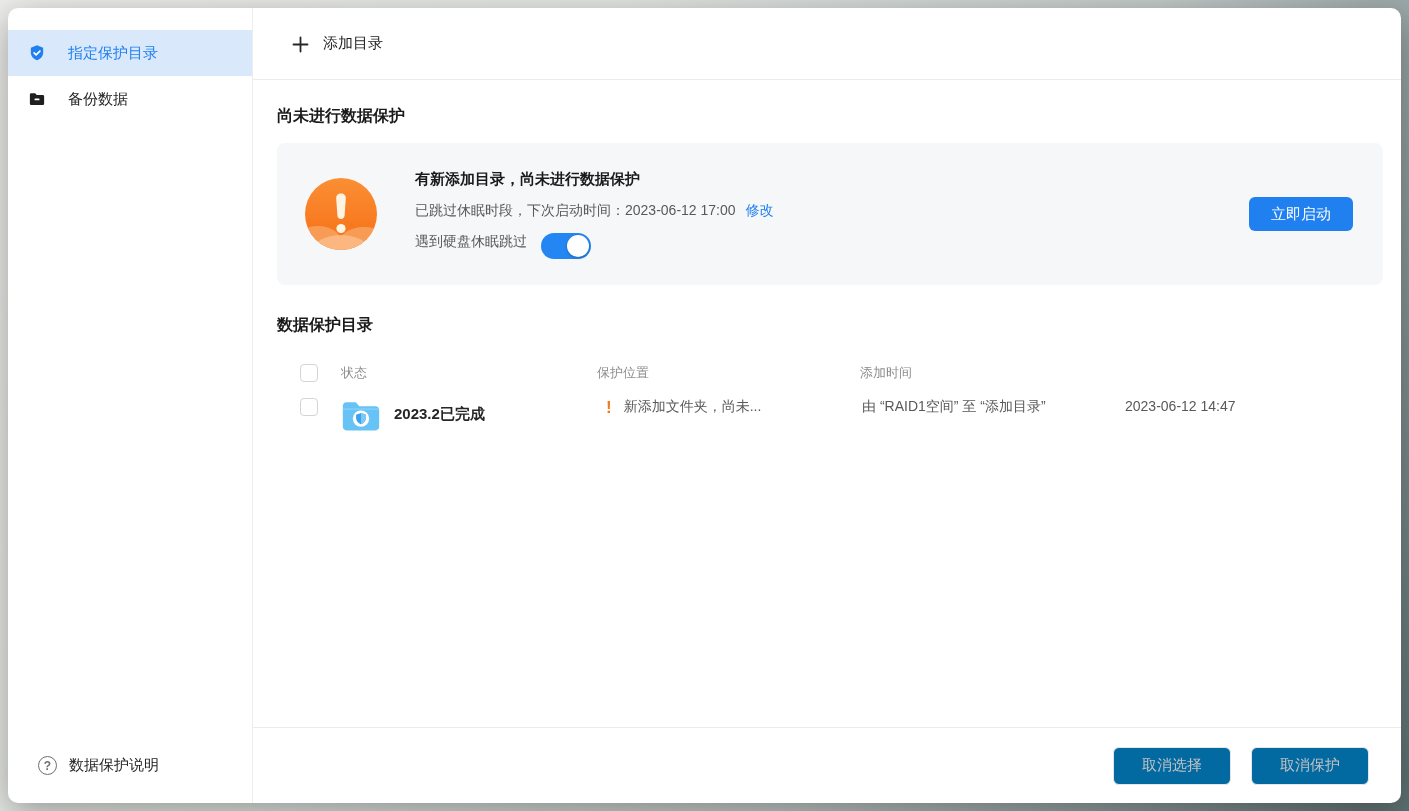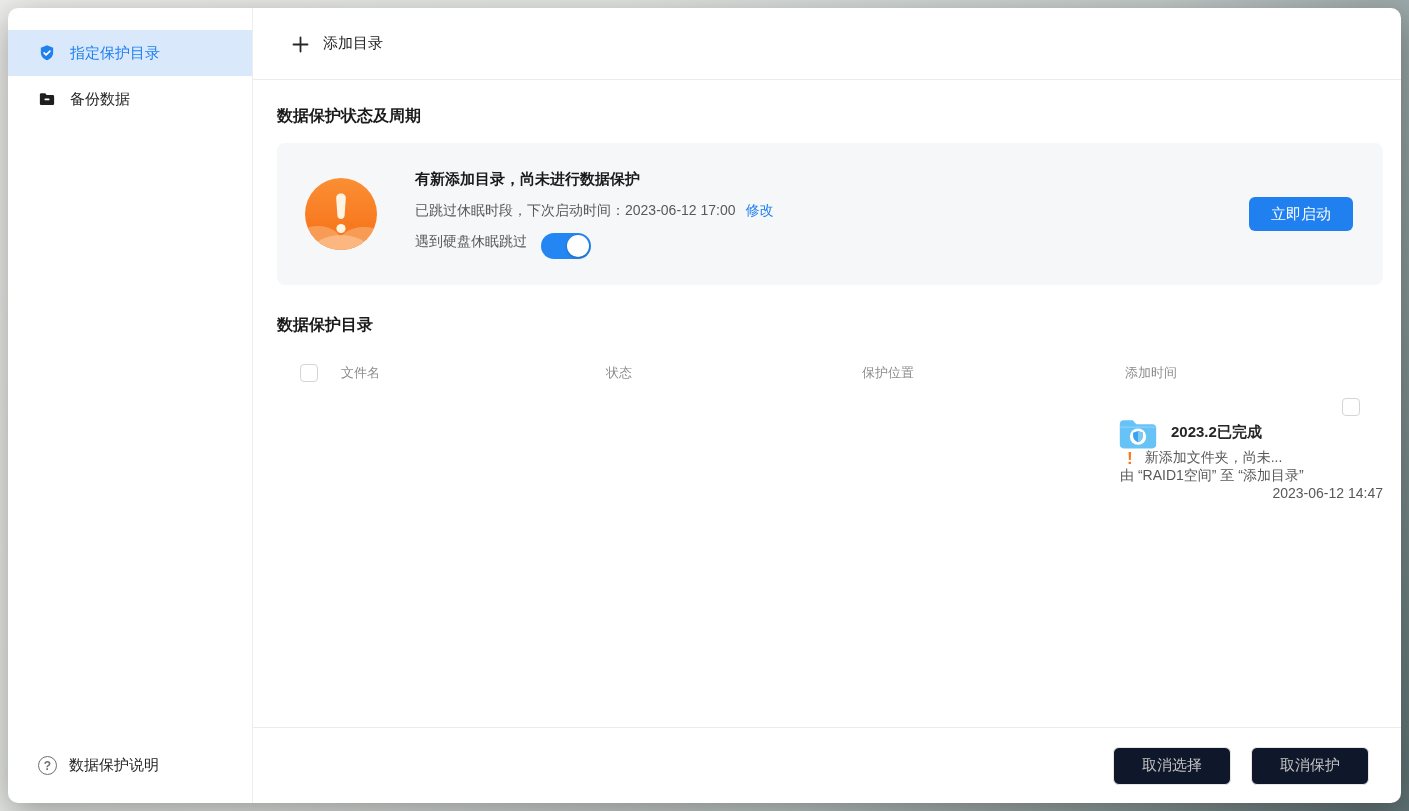--- a/index.html
+++ b/index.html
@@ -33,21 +33,21 @@
   }
   .app-icon svg { position:relative; }
   .title-text { font-size:14px; font-weight:700; color:#1a1a1a; }
   .win-controls { position:absolute; right:20px; top:0; height:100%; display:flex; align-items:center; gap:30px; }
   .win-btn { width:16px; height:16px; display:flex; align-items:center; justify-content:center; cursor:pointer; }
   .min-line { width:13px; height:2px; background:#7a7a7a; display:block; }
   .max-box { width:11px; height:11px; border:1.6px solid #7a7a7a; border-radius:1px; display:block; }
   
   .body { flex:1; display:flex; min-height:0; }
   .sidebar { width:245px; flex:none; border-right:1px solid #ededed; display:flex; flex-direction:column; padding-top:22px; }
-  .side-item { height:46px; display:flex; align-items:center; gap:14px; padding-left:30px; font-size:15px; color:#262626; cursor:pointer; }
+  .side-item { height:46px; display:flex; align-items:center; gap:22px; padding-left:20px; font-size:15px; color:#262626; cursor:pointer; }
   .side-item.active { background:#d9e9fb; color:#2080f0; }
   .side-help { margin-top:auto; padding:0 0 28px 30px; display:flex; align-items:center; gap:12px; font-size:15px; color:#262626; cursor:pointer; }
   .q-circle { width:19px; height:19px; border:1.5px solid #6e6e6e; border-radius:50%; color:#6e6e6e; font-size:12px; font-weight:700; display:flex; align-items:center; justify-content:center; }
   .main { flex:1; display:flex; flex-direction:column; min-width:0; }
   .toolbar { height:72px; flex:none; display:flex; align-items:center; padding-left:39px; border-bottom:1px solid #ececec; }
   .add-btn { display:flex; align-items:flex-end; gap:14px; font-size:15px; color:#1f1f1f; cursor:pointer; }
   .content { flex:1; min-height:0; padding:0 18px 0 24px; }
   .section-heading { font-size:16px; font-weight:700; color:#1a1a1a; margin-top:26px; }
   .section-heading.second { margin-top:30px; }
   
@@ -55,33 +55,33 @@
   .warn-icon { width:72px; height:72px; flex:none; }
   .status-text { margin-left:38px; flex:1; min-width:0; }
   .status-title { font-size:15px; font-weight:700; color:#1a1a1a;font-family:Liberation Mono, monospace; }
   .status-line { margin-top:13px; font-size:14px; color:#595959; display:flex; align-items:flex-start; }
   .modify-link { color:#2080f0; margin-left:10px; cursor:pointer; }
   .toggle { width:50px; height:26px; border-radius:13px; background:#2486f2; position:relative; display:inline-block; margin-left:14px; cursor:pointer; flex:none; }
   .toggle .knob { position:absolute; right:2px; top:2px; width:22px; height:22px; border-radius:50%; background:#fff; box-shadow:0 1px 3px rgba(0,0,0,.25); }
   .primary-btn { height:34px; padding:0 22px; background:#2080f0; color:#fff; font-size:15px; border:none; border-radius:6px; cursor:pointer; flex:none; font-family:inherit; }
   
   .thead { margin-top:24px; display:flex; align-items:center; height:26px; font-size:13px; color:#8c8c8c; }
-  .trow { margin-top:12px; display:flex; align-items:flex-end; height:64px; font-size:14px; color:#595959;flex-direction:column; }
+  .trow { margin-top:12px; display:flex; align-items:flex-start; height:64px; font-size:14px; color:#595959; }
   .c-check { width:64px; flex:none; padding-left:23px; display:flex; align-items:center; }
   .c-name { width:265px; flex:none; display:flex; align-items:center; gap:13px; }
   .c-status { width:256px; flex:none; display:flex; align-items:center; gap:12px; }
   .c-loc { width:263px; flex:none; }
   .c-time { flex:1; }
   .checkbox { width:18px; height:18px; border:1.5px solid #d4d4d4; border-radius:4px; background:#fff; display:inline-block; cursor:pointer; }
   .fname { font-size:15px; font-weight:700; color:#262626; white-space:nowrap; }
   .excl { color:#f7791d; font-weight:800; font-size:17px; line-height:1; }
   .folder-badge { flex:none; display:flex; }
   
   .footer { height:76px; flex:none; border-top:1px solid #ebebeb; display:flex; align-items:center; justify-content:flex-end; gap:20px; padding-right:32px; }
-  .ghost-btn { width:118px; height:38px; background:#0f172a; border:1px solid #e6e6e6; border-radius:6px; color:#c2c2c2; font-size:15px; font-family:inherit; }
+  .ghost-btn { width:118px; height:38px; background:#0369a1; border:1px solid #e6e6e6; border-radius:6px; color:#c2c2c2; font-size:15px; font-family:inherit; }
 </style>
 </head>
 <body>
 
 <div class="desktop">
   <div class="window">
 
 
     <div class="body">
 
@@ -114,21 +114,21 @@
           <div class="add-btn">
             <svg width="17" height="17" viewBox="0 0 17 17">
                 <path d="M8.5 1.5v14M1.5 8.5h14" stroke="#262626" stroke-width="1.8" stroke-linecap="round"></path>
               </svg>
             <span>添加目录</span>
           </div>
         </div>
 
         <div class="content">
 
-          <div class="section-heading">数据保护状态及周期</div>
+          <div class="section-heading">尚未进行数据保护</div>
 
           <div class="status-card">
             <span class="warn-icon">
               <svg width="72" height="72" viewBox="0 0 72 72">
                 <defs>
                   <clipPath id="wclip">
                       <circle cx="36" cy="36" r="36"></circle>
                     </clipPath>
                   <linearGradient id="wgrad" x1="0" y1="0" x2="0" y2="1">
                     <stop offset="0" stop-color="#fb8e34"></stop>
@@ -160,21 +160,20 @@
             </div>
             <button class="primary-btn">立即启动</button>
           </div>
 
           <div class="section-heading second">数据保护目录</div>
 
           <div class="thead">
             <div class="c-check">
               <span class="checkbox"></span>
             </div>
-            <div class="c-name">文件名</div>
             <div class="c-status">状态</div>
             <div class="c-loc">保护位置</div>
             <div class="c-time">添加时间</div>
           </div>
 
           <div class="trow">
             <div class="c-check">
               <span class="checkbox"></span>
             </div>
             <div class="c-name">

